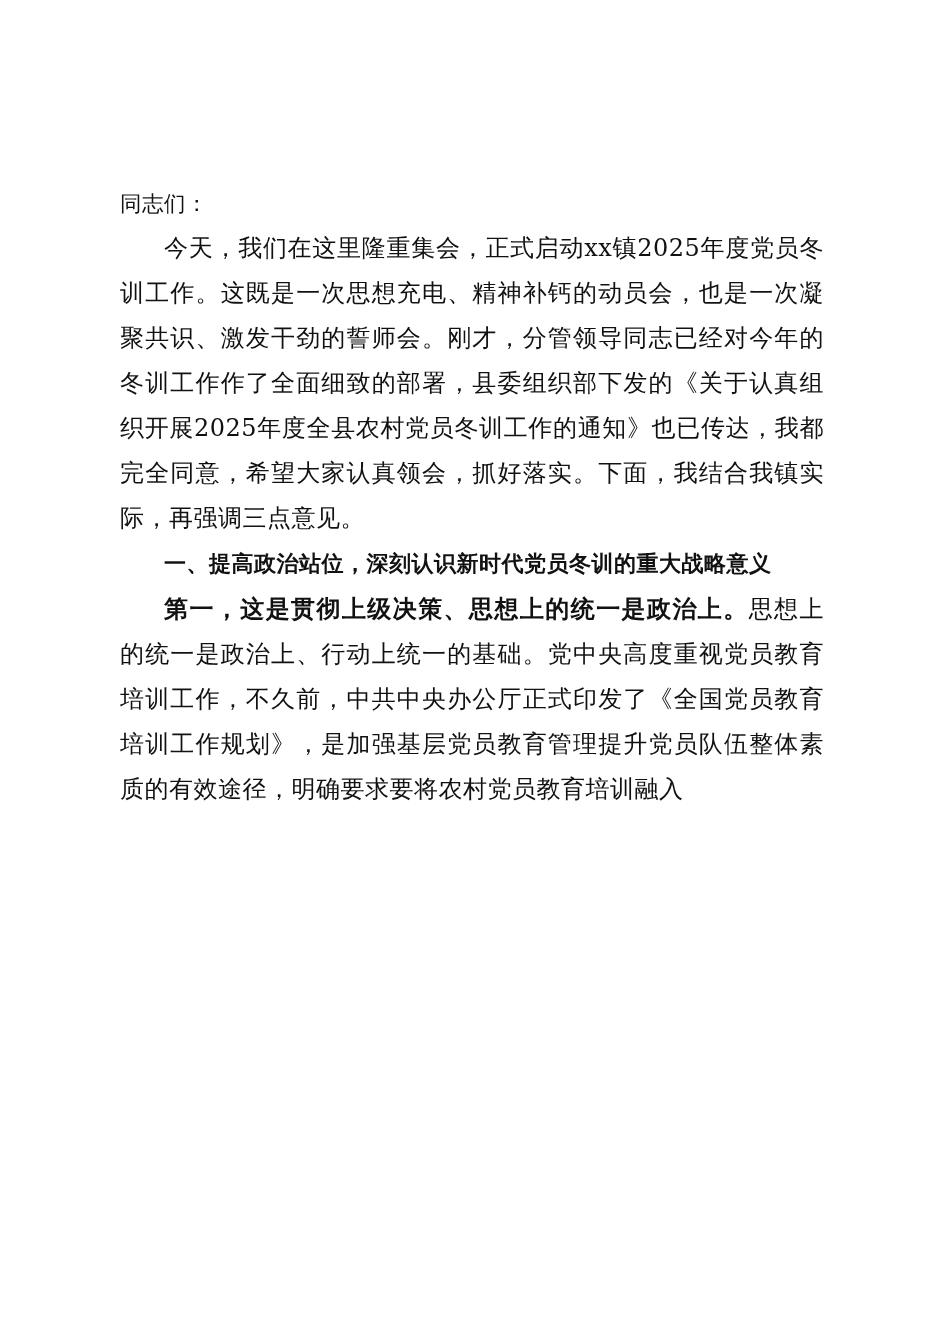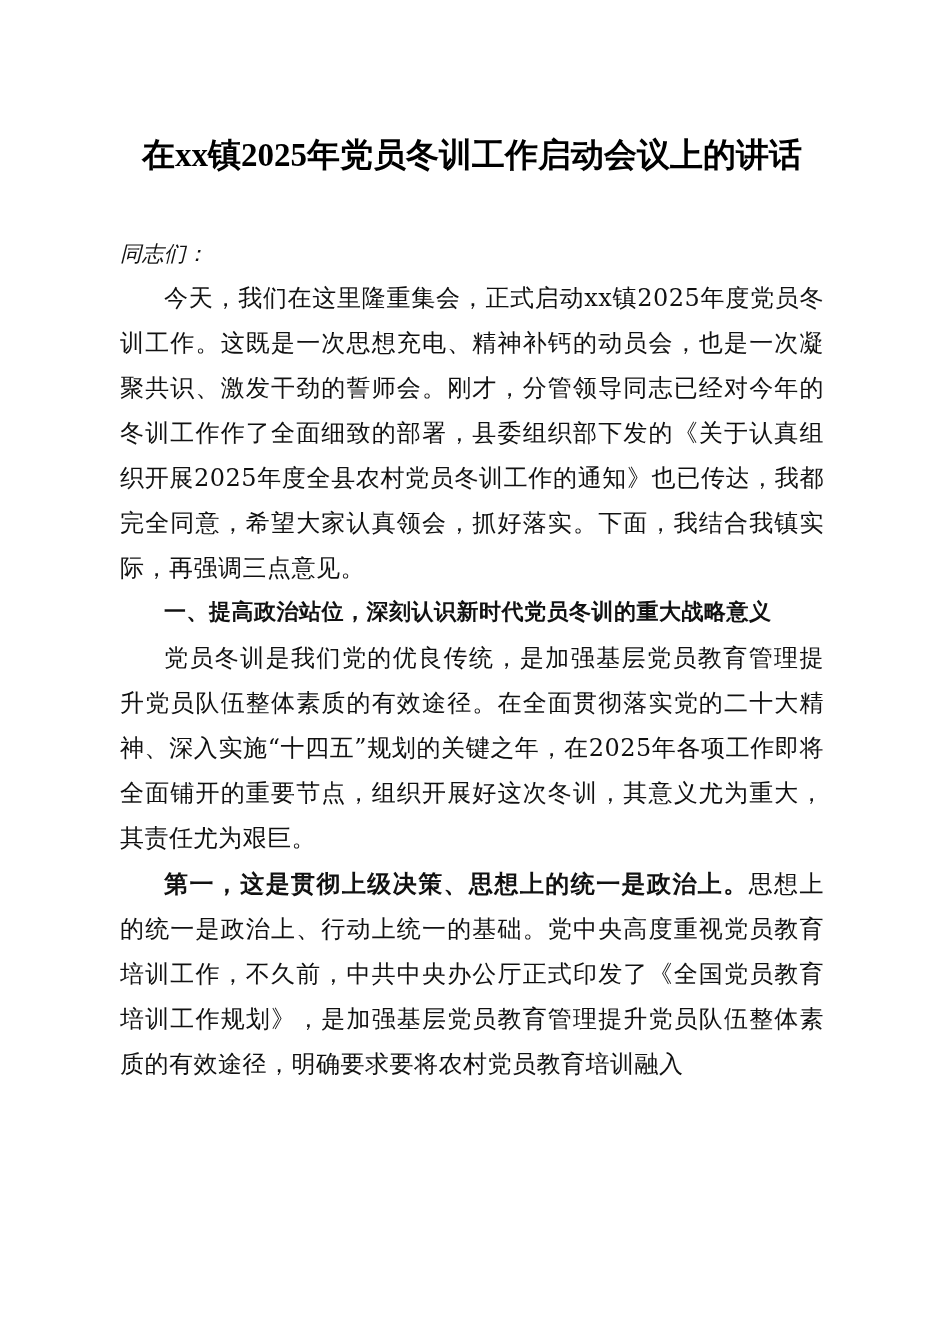--- a/index.html
+++ b/index.html
@@ -29,54 +29,51 @@
     text-align: center;
     margin: 0;
     letter-spacing: 0px;
     color: #000;
   }
   .salutation {
     margin-top: 51px;
     font-size: 21.5px;
     line-height: 45px;
     letter-spacing: 0.5px;
-    font-style: italic;
   }
   .para {
     font-size: 24px;
     line-height: 45px;
     text-indent: 44px;
     text-align: justify;
     text-align-last: left;
     margin: 0;
     letter-spacing: 0.5px;
   }
   .heading {
-    font-family: Liberation Mono, monospace;
+    font-family: Liberation Serif, serif;
     font-weight: bold;
     font-size: 22px;
     line-height: 45px;
     text-indent: 44px;
     text-align: justify;
     text-align-last: left;
     margin: 0;
     letter-spacing: 0.5px;
   }
   .lead {
     font-weight: bold;
   }
 </style>
 </head>
 <body>
 
 <div class="page">
-  <h1 class="title">在xx镇2025年党员冬训工作启动会议上的讲话</h1>
 
   <div class="salutation">同志们：</div>
 
   <p class="para">今天，我们在这里隆重集会，正式启动xx镇2025年度党员冬训工作。这既是一次思想充电、精神补钙的动员会，也是一次凝聚共识、激发干劲的誓师会。刚才，分管领导同志已经对今年的冬训工作作了全面细致的部署，县委组织部下发的《关于认真组织开展2025年度全县农村党员冬训工作的通知》也已传达，我都完全同意，希望大家认真领会，抓好落实。下面，我结合我镇实际，再强调三点意见。</p>
 
   <p class="heading">一、提高政治站位，深刻认识新时代党员冬训的重大战略意义</p>
 
-  <p class="para">党员冬训是我们党的优良传统，是加强基层党员教育管理提升党员队伍整体素质的有效途径。在全面贯彻落实党的二十大精神、深入实施“十四五”规划的关键之年，在2025年各项工作即将全面铺开的重要节点，组织开展好这次冬训，其意义尤为重大，其责任尤为艰巨。</p>
 
   <p class="para"><span class="lead">第一，这是贯彻上级决策、思想上的统一是政治上。</span><span>思想上的统一是政治上、行动上统一的基础。党中央高度重视党员教育培训工作，不久前，中共中央办公厅正式印发了《全国党员教育培训工作规划》，是加强基层党员教育管理提升党员队伍整体素质的有效途径，明确要求要将农村党员教育培训融入</span></p>
 </div>
 
 </body></html>

